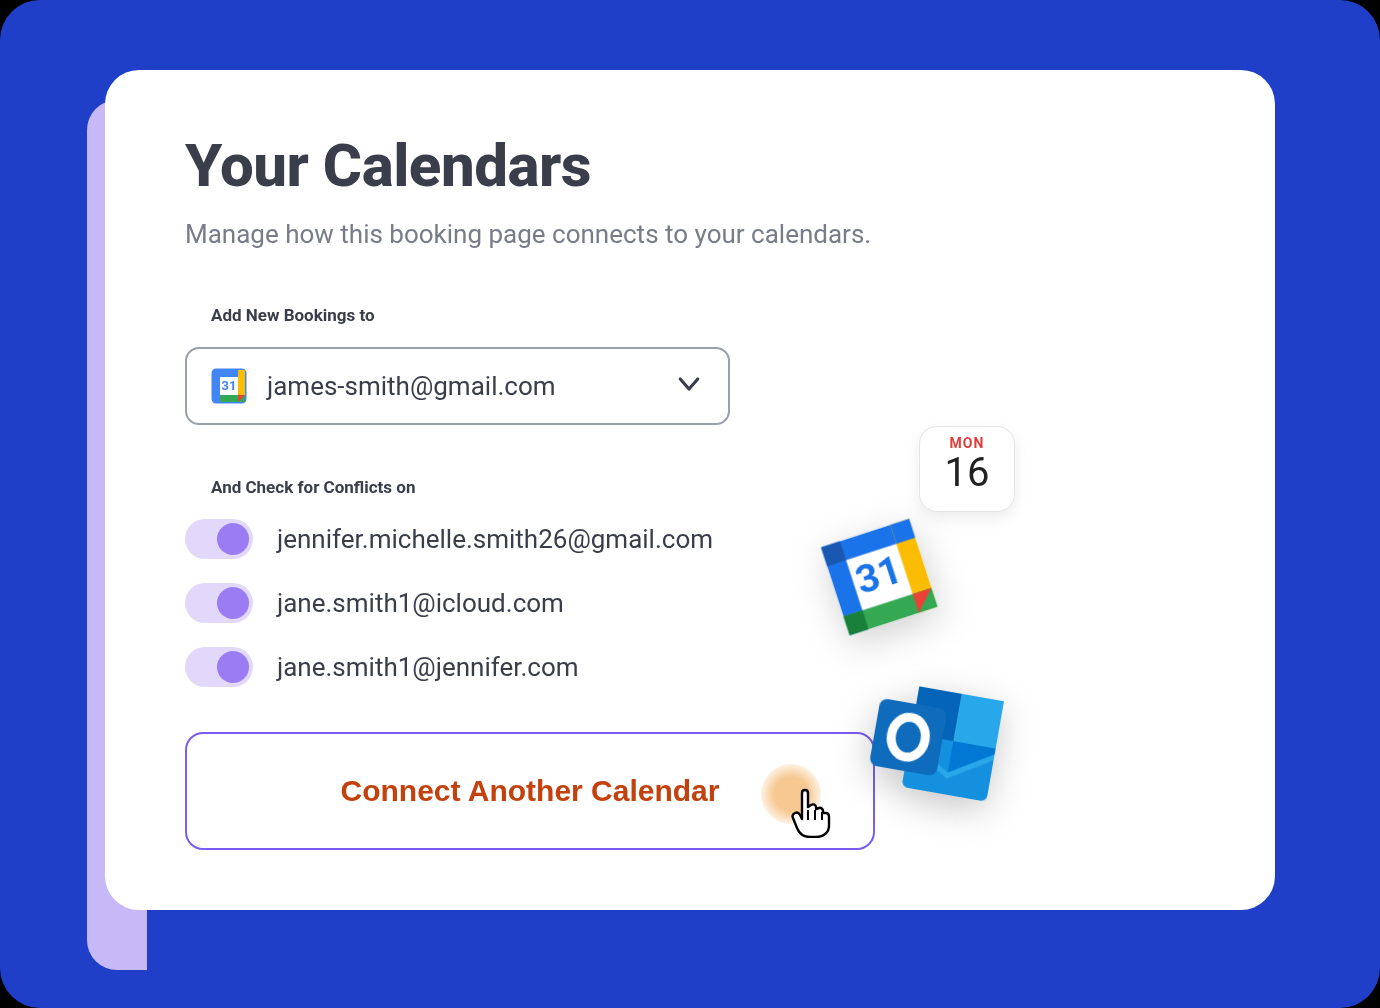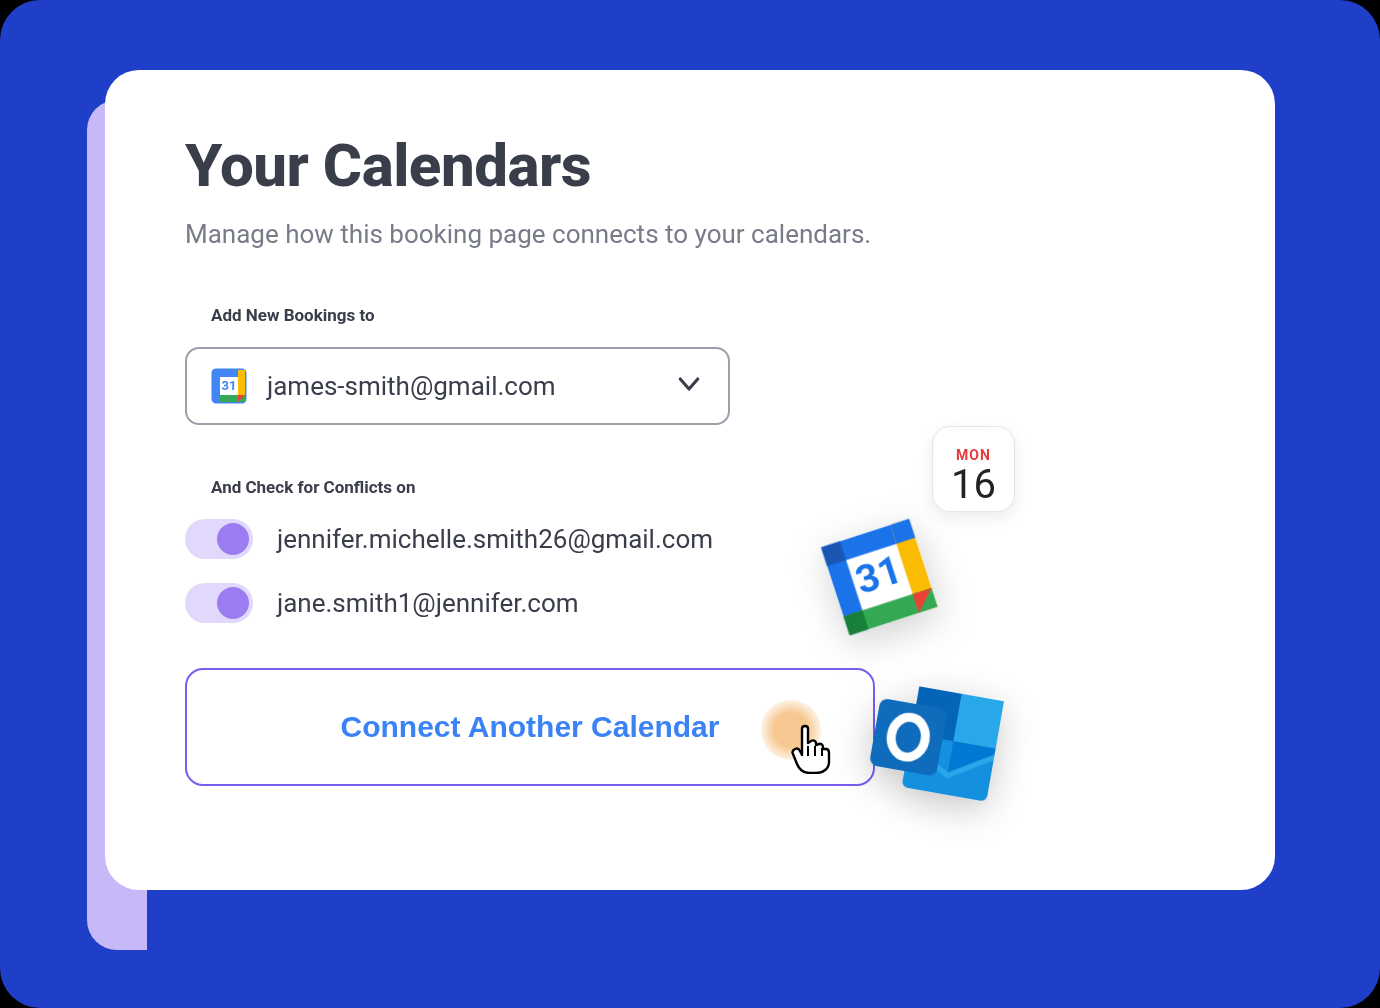--- a/index.html
+++ b/index.html
@@ -119,21 +119,21 @@
     width: 690px;
     height: 118px;
     border: 2px solid #7b5cf0;
     border-radius: 18px;
     background: #fff;
     display: flex;
     align-items: center;
     justify-content: center;
     font-size: 30px;
     font-weight: 700;
-    color: #3b82f6;
+    color: #c2410c;
     cursor: pointer;
     position: relative;
   }
   .tap {
     position: absolute;
     right: 52px;
     top: 30px;
     width: 60px;
     height: 60px;
     border-radius: 50%;
@@ -141,27 +141,27 @@
   }
   .cursor {
     position: absolute;
     right: 40px;
     top: 52px;
   }
   
   .float { position: absolute; z-index: 3; }
   .apple-cal {
     top: 356px; right: 260px;
-    width: 83px; height: 86px;
+    width: 96px; height: 86px;
     background: #fff;
     border: 1px solid #e5e5e5;
     border-radius: 18px;
     box-shadow: 0 6px 16px rgba(0,0,0,0.08);
     text-align: center;
-    padding-top: 20px;
+    padding-top: 8px;
   }
   .apple-cal .ac-top {
     font-size: 14px; font-weight: 700; color: #e43b3b; letter-spacing: 1px;
   }
   .apple-cal .ac-num {
     font-size: 40px; font-weight: 400; color: #222; line-height: 1;
     margin-top: 2px;
   }
   .gcal-big {
     top: 452px; right: 340px;
@@ -213,20 +213,26 @@
         <div class="toggle-row">
           <div class="toggle">
               <div class="knob"></div>
             </div>
           <div class="toggle-label">jennifer.michelle.smith26@gmail.com</div>
         </div>
         <div class="toggle-row">
           <div class="toggle">
               <div class="knob"></div>
             </div>
+          <div class="toggle-label">jane.smith1@icloud.com</div>
+        </div>
+        <div class="toggle-row">
+          <div class="toggle">
+              <div class="knob"></div>
+            </div>
           <div class="toggle-label">jane.smith1@jennifer.com</div>
         </div>
       </div>
 
       <button class="connect-btn">
         <span>Connect Another Calendar</span>
         <span class="tap"></span>
         <span class="cursor">
           <svg width="44" height="52" viewBox="0 0 44 52">
             <path d="M16 4c2 0 3 1.5 3 3v14l3-2c2-1.5 5 0 5 2v2l3-1c2-.7 4 1 4 3v2l3 0c2 0 3 2 3 4v9c0 6-5 11-13 11h-6c-7 0-11-4-13-9l-4-10c-1-2 0-4 2-5 2-1 4 0 5 2l2 4V7c0-2 1-3 3-3z" fill="#fff" stroke="#000" stroke-width="2.4" stroke-linejoin="round"></path>

